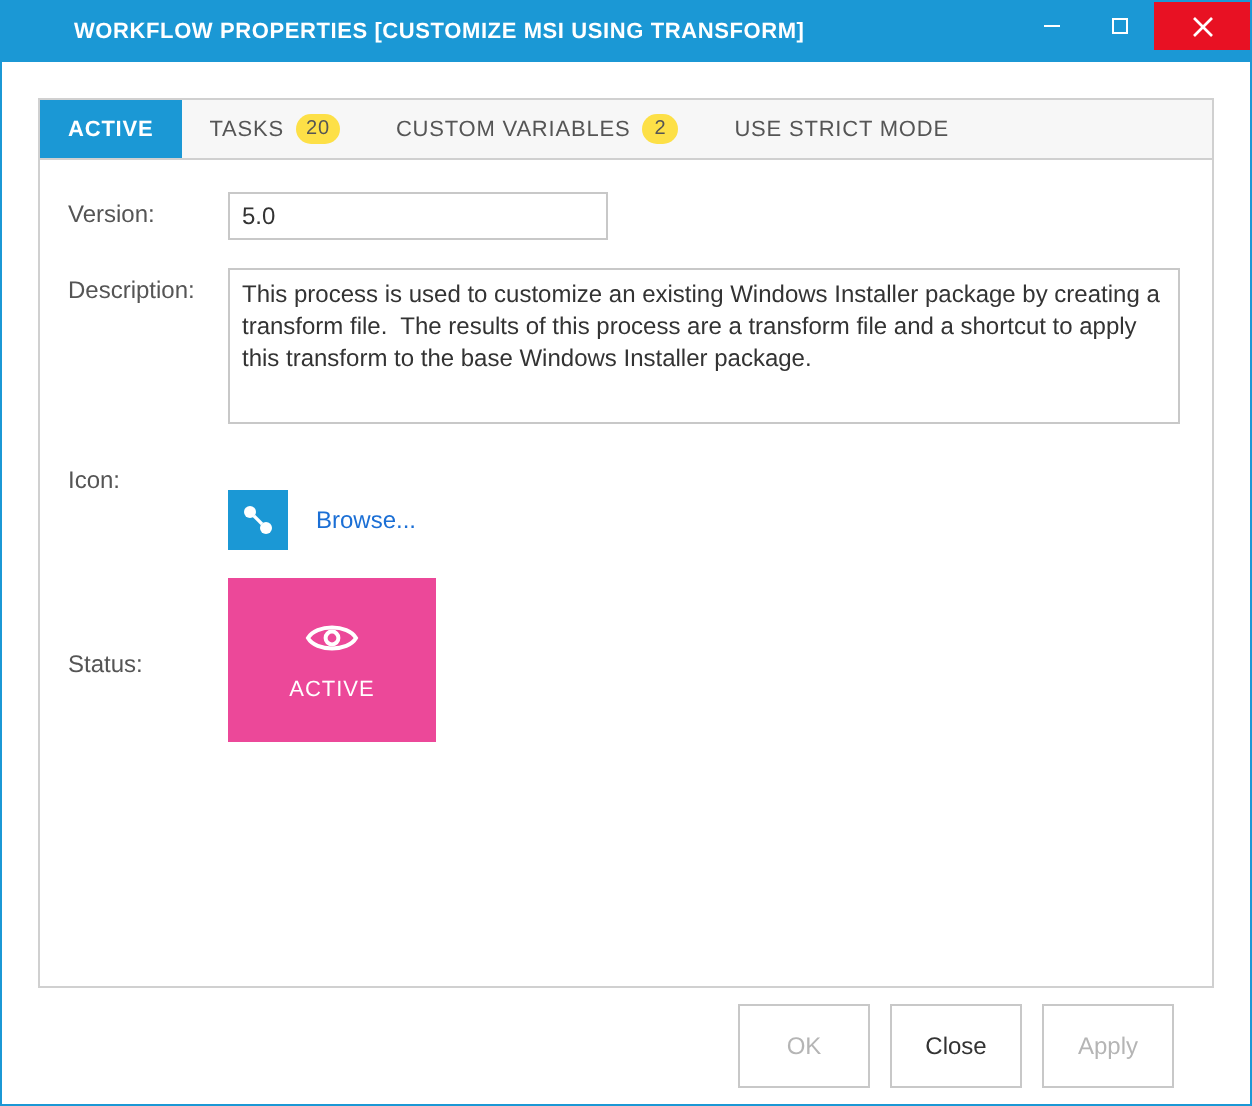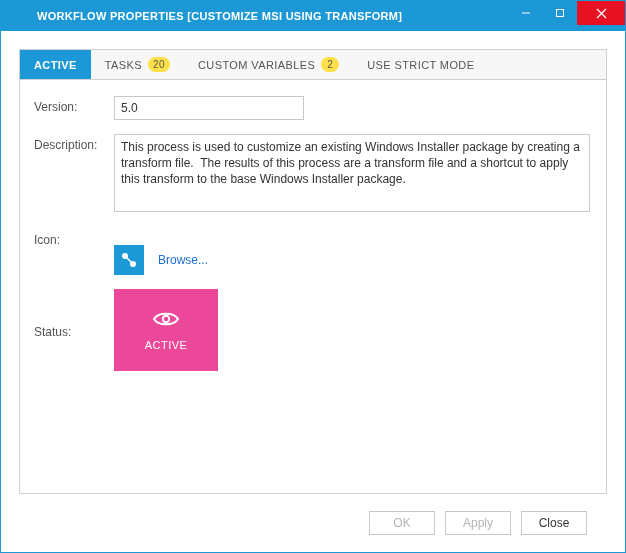--- a/index.html
+++ b/index.html
@@ -22,21 +22,21 @@
   .row-field { flex: 1; }
   input[type=text] { width: 100%; height: 24px; border: 1px solid #c8c8c8; padding: 0 6px; font-family: inherit; font-size: 12px; color: #333; }
   input.version { width: 190px; }
   textarea { width: 100%; height: 78px; border: 1px solid #c8c8c8; padding: 4px 6px; font-family: inherit; font-size: 12px; color: #333; resize: none; line-height: 1.35; }
   .icon-row { display: flex; align-items: center; gap: 14px; margin-top: 16px; }
   .icon-tile { width: 30px; height: 30px; background: #1b98d5; display: flex; align-items: center; justify-content: center; }
   .browse-link { color: #1b6fd5; font-size: 12px; cursor: pointer; }
   .status-tile { width: 104px; height: 82px; background: #ec4899; color: #fff; display: flex; flex-direction: column; align-items: center; justify-content: center; gap: 8px; }
   .status-tile .lbl { font-size: 11px; letter-spacing: 0.5px; }
   .footer { height: 58px; display: flex; align-items: center; justify-content: flex-end; gap: 10px; padding-right: 20px; }
-  .btn { min-width: 66px; height: 24px; border: 1px solid #c8c8c8; background: #fff; font-family: inherit; font-size: 12px; color: #333; cursor: pointer; }
+  .btn { min-width: 66px; height: 42px; border: 1px solid #c8c8c8; background: #fff; font-family: inherit; font-size: 12px; color: #333; cursor: pointer; }
   .btn[disabled] { color: #b5b5b5; cursor: default; }
 </style>
 </head>
 <body>
 
 <div class="window">
   <div class="titlebar">
     <div class="titlebar-title">WORKFLOW PROPERTIES [CUSTOMIZE MSI USING TRANSFORM]</div>
     <div class="win-btn">
       <svg width="10" height="10" viewBox="0 0 10 10">
@@ -120,17 +120,17 @@
               <span class="lbl">ACTIVE</span>
             </div>
           </div>
         </div>
 
       </div>
     </div>
 
     <div class="footer">
       <button class="btn" disabled="">OK</button>
+      <button class="btn">Close</button>
       <button class="btn" disabled="">Apply</button>
-      <button class="btn">Close</button>
     </div>
   </div>
 </div>
 
 </body></html>

